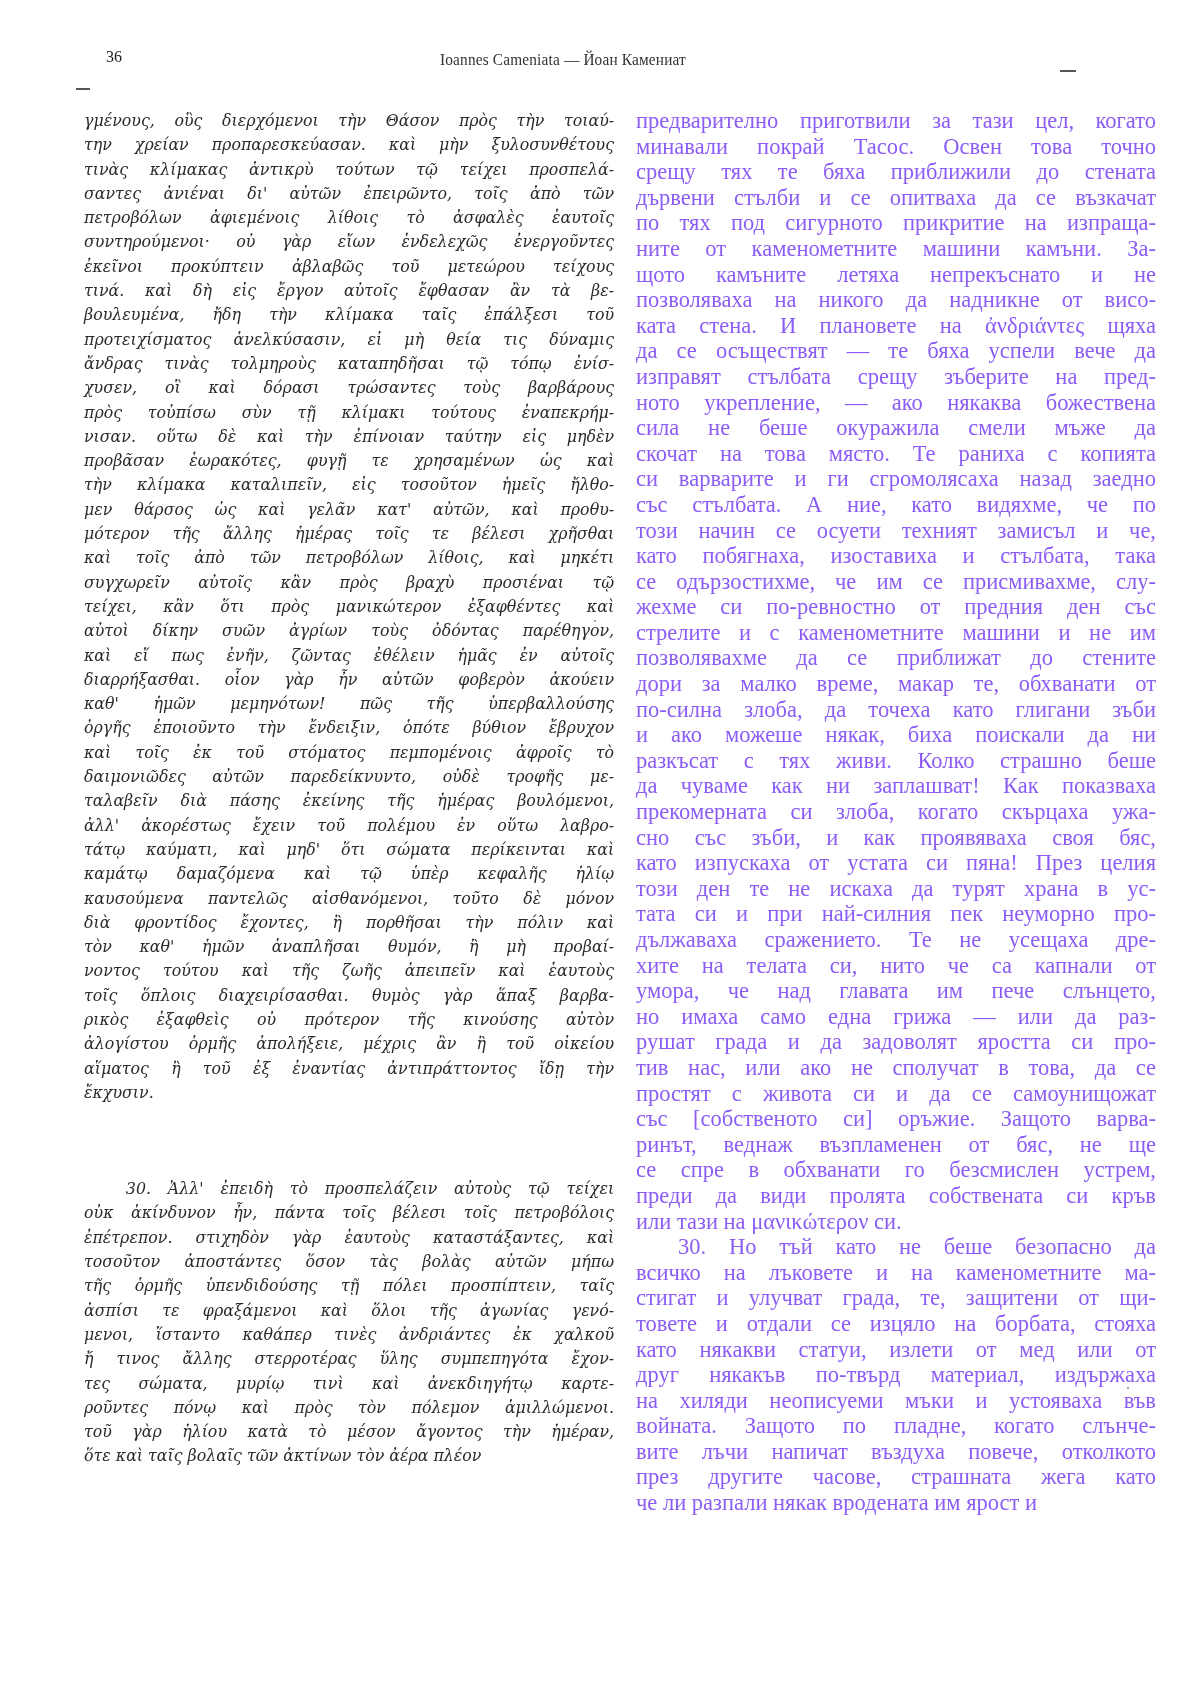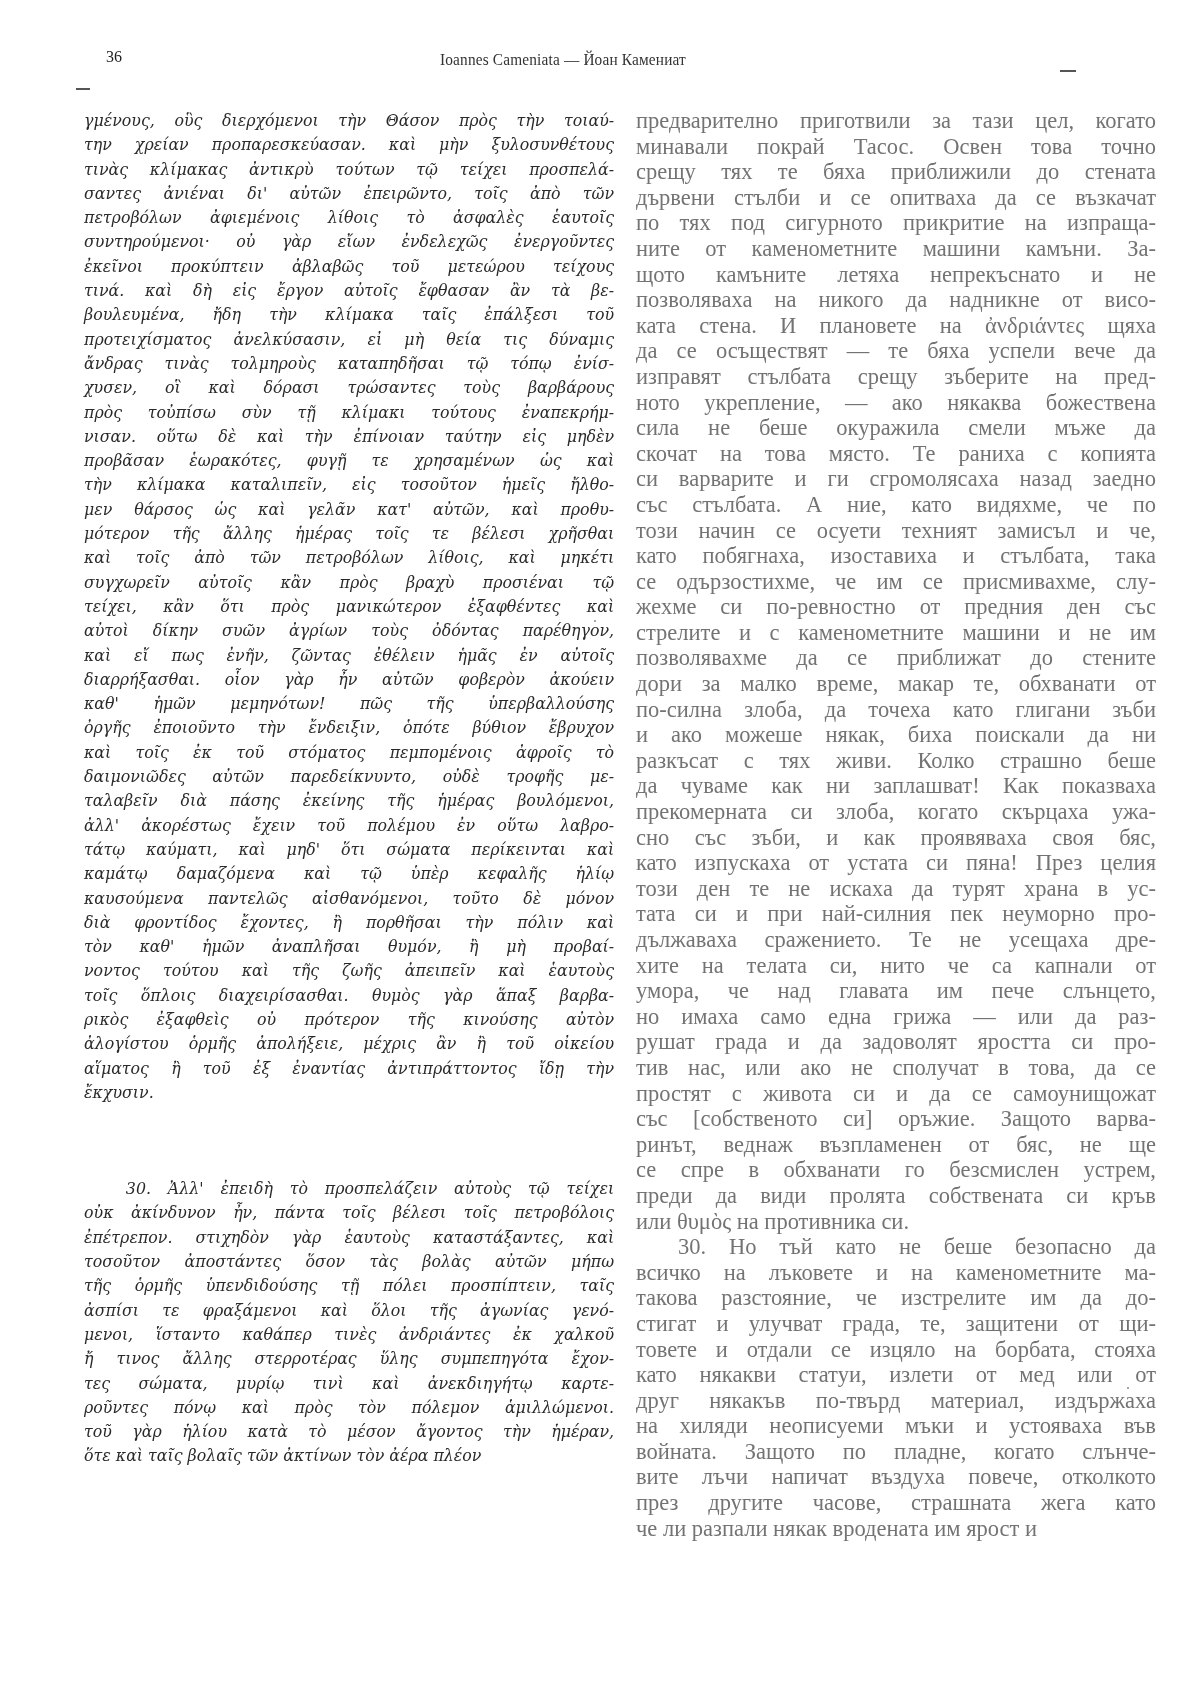--- a/index.html
+++ b/index.html
@@ -37,21 +37,21 @@
     text-align: justify; text-align-last: justify;
     transform: scaleX(0.93); transform-origin: left top;
     width: 570px;
   }
   .greek-line.last { text-align-last: left; }
   .greek-line.indent { padding-left: 45px; width: 525px; }
   .greek-gap { height: 72px; }
   .bg-line {
     font-family: "Liberation Serif", serif;
     font-size: 22.5px; line-height: 25.6px; height: 25.6px;
-    white-space: nowrap; color: #737373;
+    white-space: nowrap; color: #8b5cf6;
     text-align: justify; text-align-last: justify;
     width: 520px;
   }
   .bg-line.last { text-align-last: left; }
   .bg-line.indent { padding-left: 42px; width: 478px; }
   .speck { position: absolute; width: 2px; height: 2px; background: #888; border-radius: 1px; }
 </style>
 </head>
 <body>
 
@@ -159,26 +159,25 @@
       <div class="bg-line">хите на телата си, нито че са капнали от</div>
       <div class="bg-line">умора, че над главата им пече слънцето,</div>
       <div class="bg-line">но имаха само една грижа — или да раз-</div>
       <div class="bg-line">рушат града и да задоволят яростта си про-</div>
       <div class="bg-line">тив нас, или ако не сполучат в това, да се</div>
       <div class="bg-line">простят с живота си и да се самоунищожат</div>
       <div class="bg-line">със [собственото си] оръжие. Защото варва-</div>
       <div class="bg-line">ринът, веднаж възпламенен от бяс, не ще</div>
       <div class="bg-line">се спре в обхванати го безсмислен устрем,</div>
       <div class="bg-line">преди да види пролята собствената си кръв</div>
-      <div class="bg-line last">или θυμὸς на противника си.</div>
+      <div class="bg-line last">или тази на μανικώτερον си.</div>
     </div>
   <div id="bg-p1">
       <div class="bg-line indent">30. Но тъй като не беше безопасно да</div>
       <div class="bg-line">всичко на лъковете и на каменометните ма-</div>
-      <div class="bg-line">такова разстояние, че изстрелите им да до-</div>
       <div class="bg-line">стигат и улучват града, те, защитени от щи-</div>
       <div class="bg-line">товете и отдали се изцяло на борбата, стояха</div>
       <div class="bg-line">като някакви статуи, излети от мед или от</div>
       <div class="bg-line">друг някакъв по-твърд материал, издържаха</div>
       <div class="bg-line">на хиляди неописуеми мъки и устояваха във</div>
       <div class="bg-line">войната. Защото по пладне, когато слънче-</div>
       <div class="bg-line">вите лъчи напичат въздуха повече, отколкото</div>
       <div class="bg-line">през другите часове, страшната жега като</div>
       <div class="bg-line last">че ли разпали някак вроденaта им ярост и</div>
     </div>

